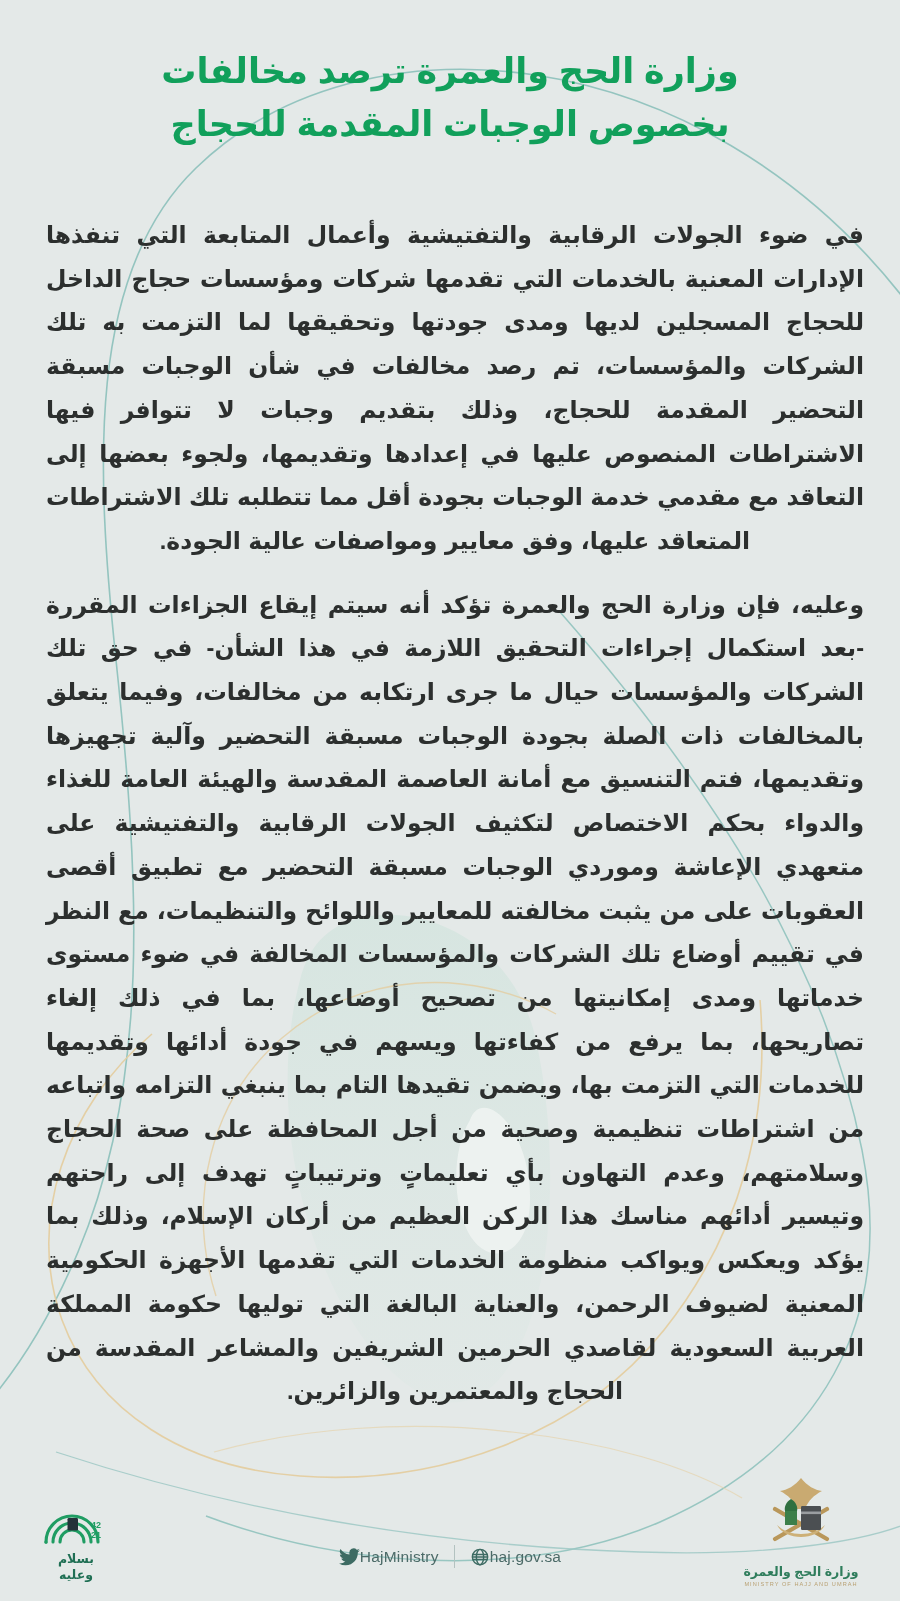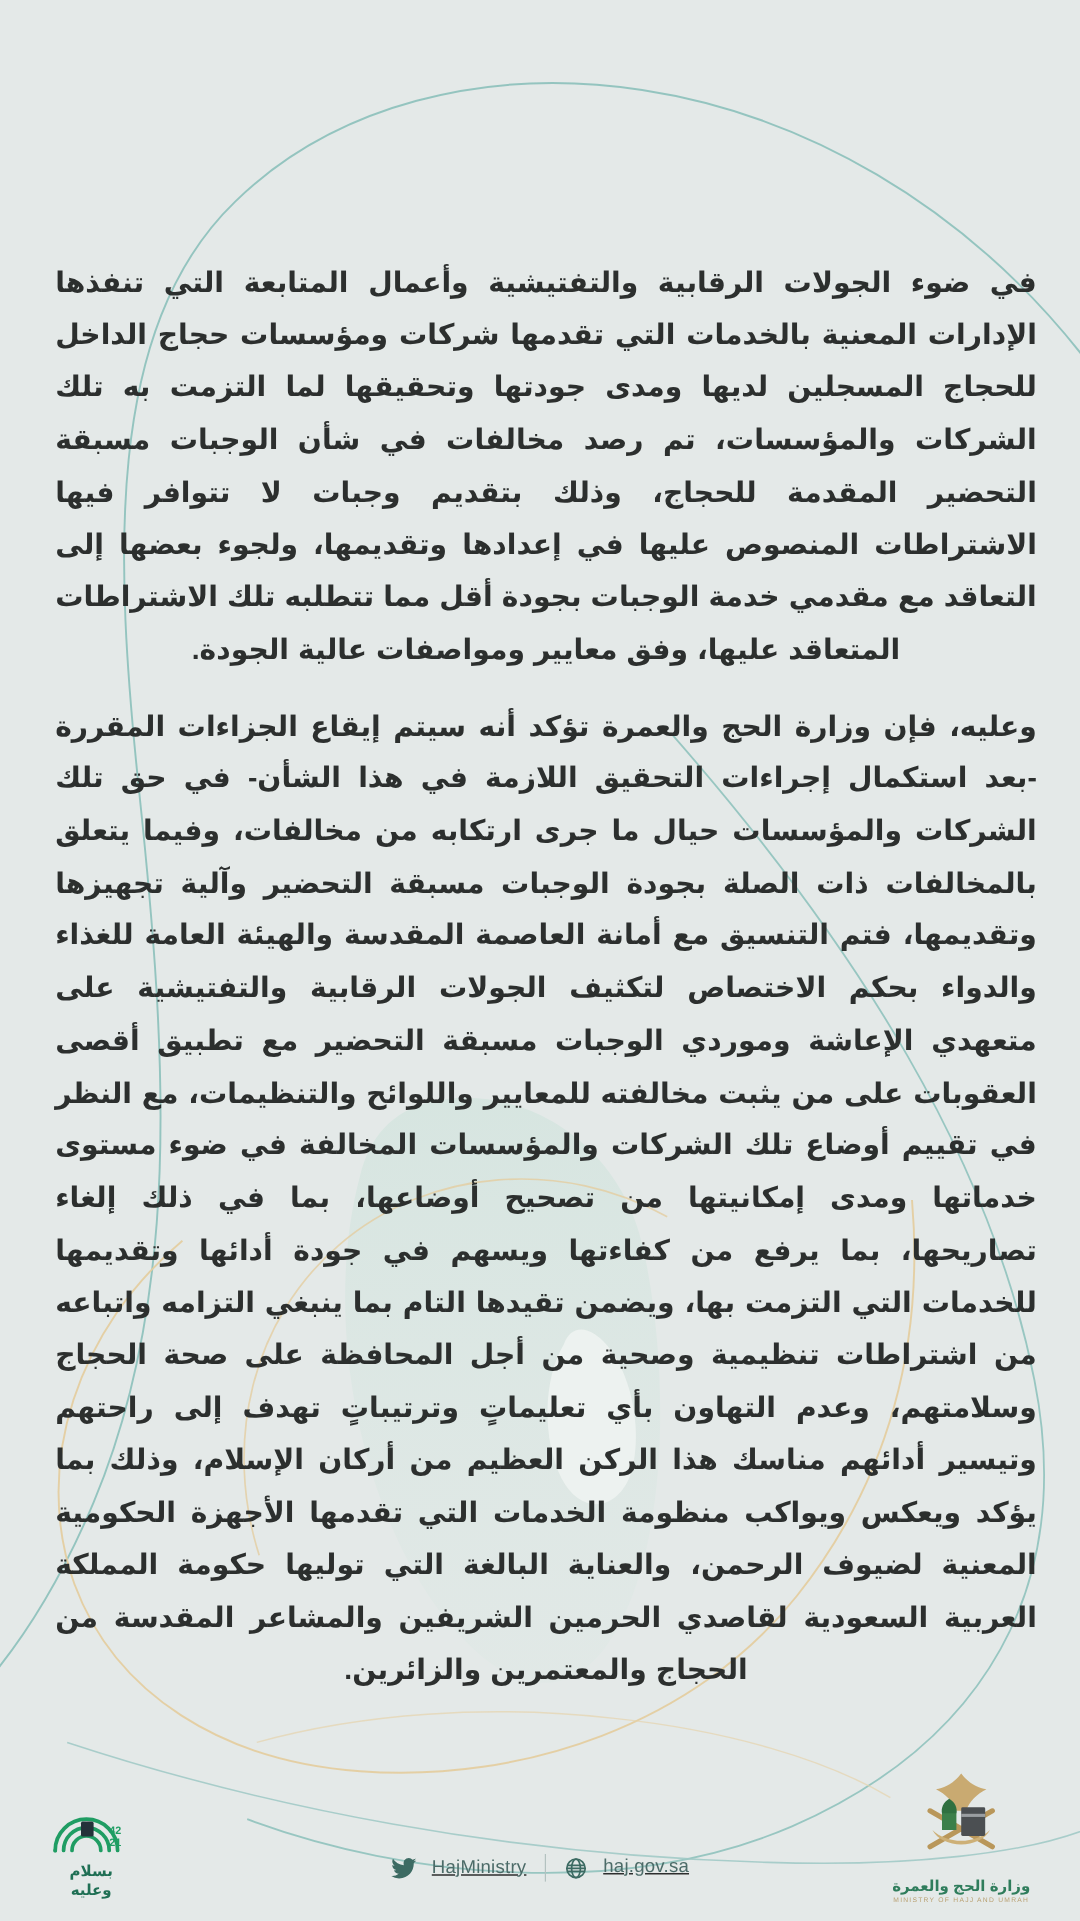--- a/index.html
+++ b/index.html
@@ -116,22 +116,22 @@
     right: 0;
     bottom: 33px;
     display: flex;
     align-items: center;
     justify-content: center;
     gap: 15px;
     direction: ltr;
   }
   .social-item {
     display: flex;
-    gap: 13px;
-    text-decoration: underline;
+    align-items: center;
+    gap: 0;
   }
   .social-label {
     color: #4c6b68;
     font-size: 15.5px;
     letter-spacing: .2px;
   }
   .social-sep {
     width: 1px;
     height: 23px;
     background: #b3c2c0;
@@ -199,20 +199,24 @@
     <path d="M760 1000 C 770 1118, 742 1232, 664 1330 C 580 1436, 436 1486, 300 1476
              C 186 1468, 96 1412, 62 1320 C 26 1220, 66 1106, 152 1034" fill="none" stroke="#e4cda0" stroke-width="1.6" opacity="0.95"></path>
 
     <path d="M556 1014 C 470 966, 358 972, 282 1038 C 210 1100, 186 1202, 216 1296" fill="none" stroke="#e4cda0" stroke-width="1.4" opacity="0.8"></path>
 
     <path d="M56 1452 C 220 1506, 420 1546, 640 1552 C 760 1556, 856 1544, 906 1524" fill="none" stroke="#9ec8c4" stroke-width="1.3" opacity="0.85"></path>
 
     <path d="M214 1452 C 300 1428, 408 1420, 512 1432 C 606 1442, 688 1466, 742 1498" fill="none" stroke="#e6d3ad" stroke-width="1.2" opacity="0.7"></path>
   </svg>
 
+  <div class="title-block">
+    <div class="title-line">وزارة الحج والعمرة ترصد مخالفات</div>
+    <div class="title-line">بخصوص الوجبات المقدمة للحجاج</div>
+  </div>
 
   <div class="body-block">
     <p class="para">في ضوء الجولات الرقابية والتفتيشية وأعمال المتابعة التي تنفذها الإدارات المعنية بالخدمات التي تقدمها شركات ومؤسسات حجاج الداخل للحجاج المسجلين لديها ومدى جودتها وتحقيقها لما التزمت به تلك الشركات والمؤسسات، تم رصد مخالفات في شأن الوجبات مسبقة التحضير المقدمة للحجاج، وذلك بتقديم وجبات لا تتوافر فيها الاشتراطات المنصوص عليها في إعدادها وتقديمها، ولجوء بعضها إلى التعاقد مع مقدمي خدمة الوجبات بجودة أقل مما تتطلبه تلك الاشتراطات المتعاقد عليها، وفق معايير ومواصفات عالية الجودة.</p>
     <p class="para">وعليه، فإن وزارة الحج والعمرة تؤكد أنه سيتم إيقاع الجزاءات المقررة -بعد استكمال إجراءات التحقيق اللازمة في هذا الشأن- في حق تلك الشركات والمؤسسات حيال ما جرى ارتكابه من مخالفات، وفيما يتعلق بالمخالفات ذات الصلة بجودة الوجبات مسبقة التحضير وآلية تجهيزها وتقديمها، فتم التنسيق مع أمانة العاصمة المقدسة والهيئة العامة للغذاء والدواء بحكم الاختصاص لتكثيف الجولات الرقابية والتفتيشية على متعهدي الإعاشة وموردي الوجبات مسبقة التحضير مع تطبيق أقصى العقوبات على من يثبت مخالفته للمعايير واللوائح والتنظيمات، مع النظر في تقييم أوضاع تلك الشركات والمؤسسات المخالفة في ضوء مستوى خدماتها ومدى إمكانيتها من تصحيح أوضاعها، بما في ذلك إلغاء تصاريحها، بما يرفع من كفاءتها ويسهم في جودة أدائها وتقديمها للخدمات التي التزمت بها، ويضمن تقيدها التام بما ينبغي التزامه واتباعه من اشتراطات تنظيمية وصحية من أجل المحافظة على صحة الحجاج وسلامتهم، وعدم التهاون بأي تعليماتٍ وترتيباتٍ تهدف إلى راحتهم وتيسير أدائهم مناسك هذا الركن العظيم من أركان الإسلام، وذلك بما يؤكد ويعكس ويواكب منظومة الخدمات التي تقدمها الأجهزة الحكومية المعنية لضيوف الرحمن، والعناية البالغة التي توليها حكومة المملكة العربية السعودية لقاصدي الحرمين الشريفين والمشاعر المقدسة من الحجاج والمعتمرين والزائرين.</p>
   </div>
 
   <div class="footer">
 
     <div class="badge-left">
       <svg class="badge-mark" viewBox="0 0 76 56">

